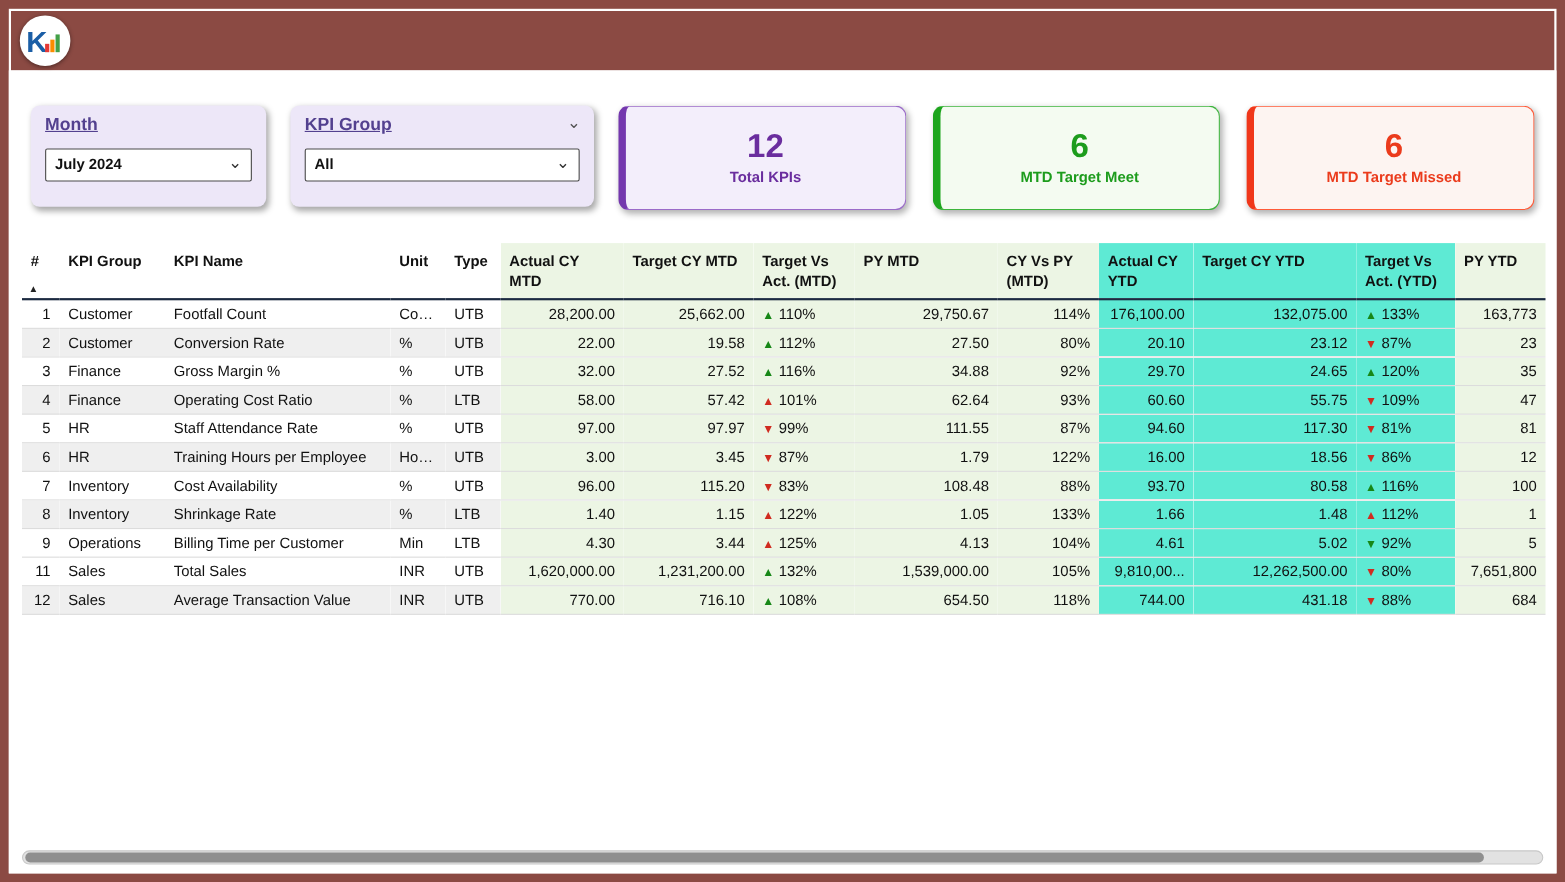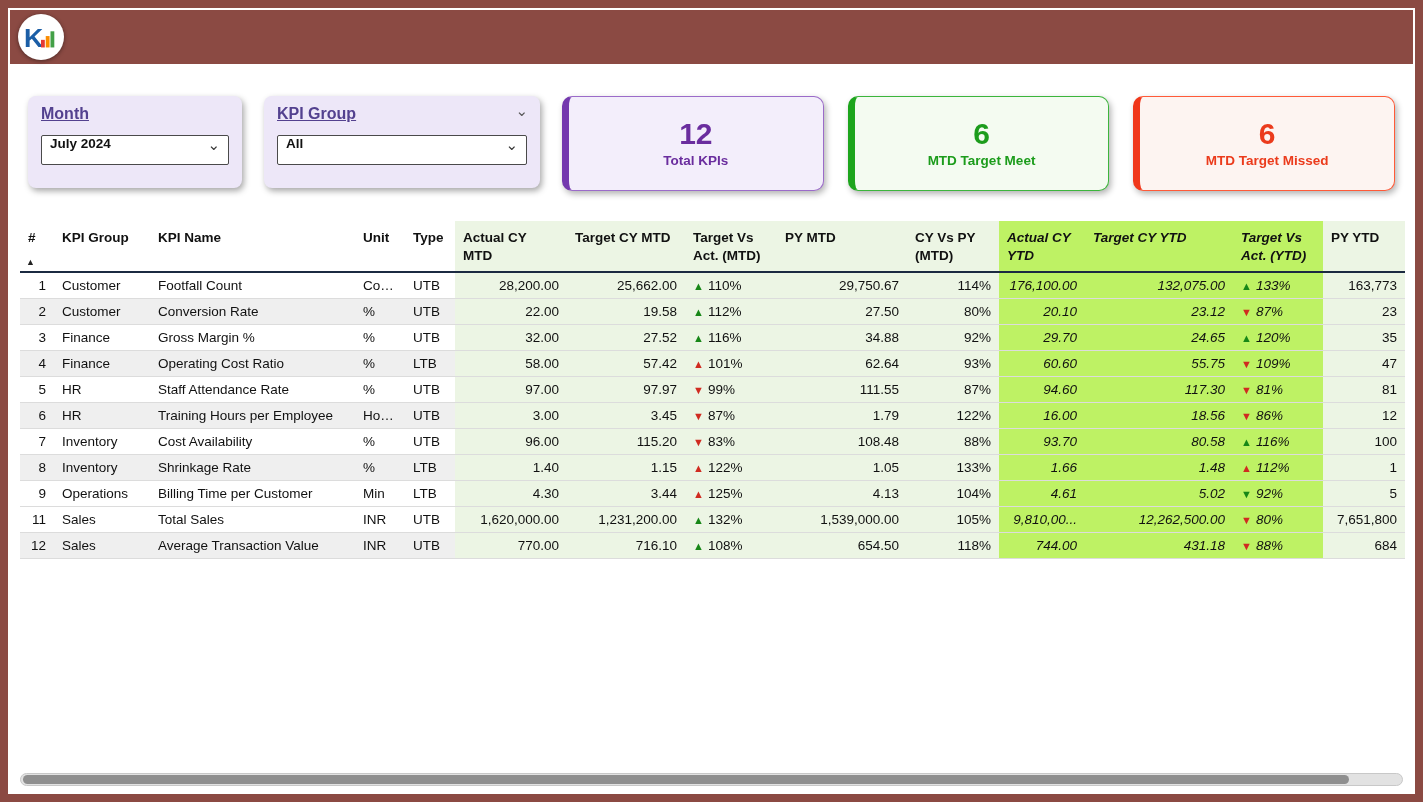--- a/index.html
+++ b/index.html
@@ -60,22 +60,22 @@
   }
   .chev-top {
     position: absolute; right: 12px; top: 6px;
     color: #555; font-size: 15px; cursor: pointer;
   }
   .select {
     background: #FFFFFF;
     border: 1px solid #4A4A4A;
     border-radius: 2px;
     height: 30px;
-    display: flex; align-items: flex-start; justify-content: space-between;
-    padding: 0 8px;
+    display: flex; align-items: flex-end; justify-content: space-between;
+    padding: 7px 8px;
     font-size: 13.5px; font-weight: bold; color: #111;
     cursor: pointer;
   }
   .select .chev { font-size: 15px; color: #333; font-weight: normal; }
   
   .cards { display: flex; gap: 24px; flex: 1; }
   .card {
     flex: 1; height: 95px;
     border-radius: 10px;
     display: flex; flex-direction: column; align-items: center; justify-content: center;
@@ -108,21 +108,21 @@
     cursor: pointer;
   }
   td {
     padding: 5px 8px;
     border-bottom: 1px solid #DCDCDC;
     white-space: nowrap; overflow: hidden; text-overflow: ellipsis;
     color: #111;
   }
   .num { text-align: right; }
   .mtd { background: #ECF5E4; }
-  .ytd { background: #bef264; font-style: italic; }
+  .ytd { background: #5eead4; }
   tr.alt td.plain { background: #EFEFEF; }
   .arrow { font-size: 11px; margin-right: 4px; }
   .sort {
     position: absolute; bottom: 3px; left: 6px;
     font-size: 9px; color: #222;
   }
   
   .hscrollbar {
     position: absolute; left: 12px; right: 12px; bottom: 8px;
     height: 13px; background: #E2E2E2;

